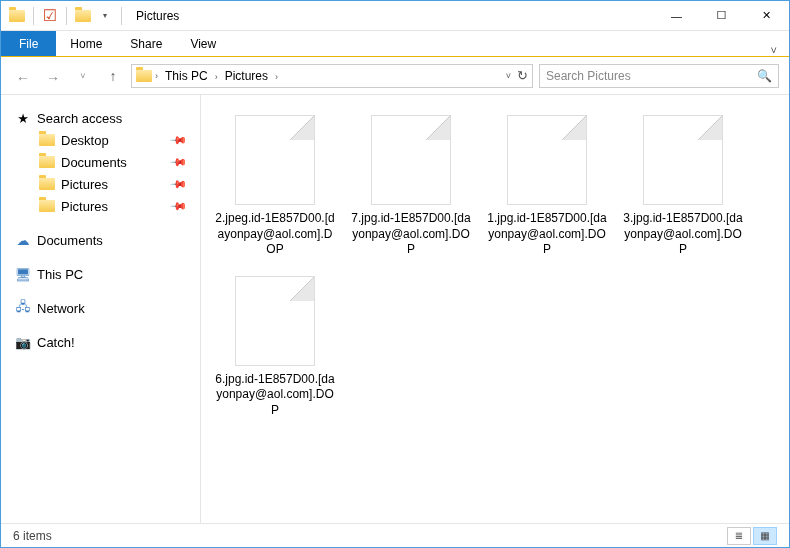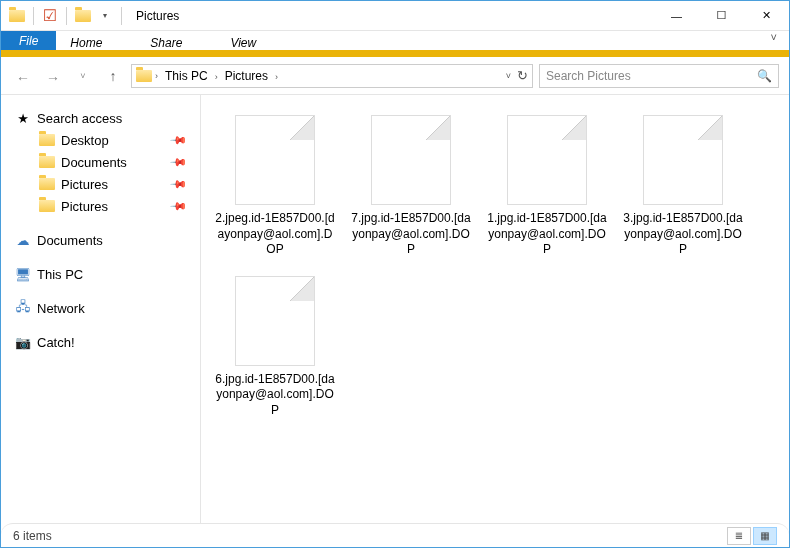--- a/index.html
+++ b/index.html
@@ -4,21 +4,21 @@
 <style>
 * { margin:0; padding:0; box-sizing:border-box; font-family:"Segoe UI",Arial,sans-serif; }
 body { background:#fff; width:790px; height:548px; border:1px solid #4a9edb; overflow:hidden; position:relative; }
 .titlebar { height:30px; background:#fff; display:flex; align-items:center; border-bottom:1px solid #e5e5e5; }
 .titlebar-icons { display:flex; align-items:center; padding:0 8px; gap:6px; }
 .tb-icon { width:16px; height:16px; display:inline-flex; align-items:center; justify-content:center; }
 .tb-sep { width:1px; height:18px; background:#d0d0d0; margin:0 2px; }
 .title-text { font-size:12px; margin-left:6px; color:#000; }
 .win-controls { margin-left:auto; display:flex; }
 .win-btn { width:45px; height:30px; display:flex; align-items:center; justify-content:center; font-size:11px; color:#000; }
-.ribbon { height:26px; display:flex; align-items:flex-start; border-bottom:7px solid #eab308;font-style:italic; }
+.ribbon { height:26px; display:flex; align-items:flex-end; border-bottom:1px solid #eab308; }
 .file-tab { background:#1979ca; color:#fff; font-size:12px; padding:5px 18px; height:100%; display:flex; align-items:center; }
 .ribbon-tab { font-size:12px; color:#000; padding:5px 14px; height:100%; display:flex; align-items:center; }
 .addrbar { height:38px; display:flex; align-items:center; padding:0 10px; gap:6px; border-bottom:1px solid #e5e5e5; }
 .nav-arrow { width:24px; height:24px; display:flex; align-items:center; justify-content:center; color:#888; font-size:14px; }
 .nav-arrow.enabled { color:#555; }
 .addr-box { flex:1; height:24px; border:1px solid #ccc; display:flex; align-items:center; padding:0 4px; font-size:12px; }
 .addr-seg { padding:0 4px; }
 .addr-chev { color:#555; font-size:9px; padding:0 3px; }
 .search-box { width:240px; height:24px; border:1px solid #ccc; display:flex; align-items:center; padding:0 6px; font-size:12px; color:#888; }
 .search-box .mag { margin-left:auto; color:#555; }
@@ -29,21 +29,21 @@
 .pin { margin-left:auto; margin-right:10px; color:#888; font-size:11px; transform:rotate(45deg); }
 .tree-icon { width:16px; height:16px; display:inline-flex; align-items:center; justify-content:center; font-size:13px; }
 .tree-spacer { height:12px; }
 .main { flex:1; padding:16px 10px; overflow:auto; }
 .file-grid { display:flex; flex-wrap:wrap; gap:10px 8px; }
 .file-item { width:128px; text-align:center; padding:4px; }
 .file-item.selected { background:#cce8ff; outline:1px solid #99d1ff; }
 .file-thumb { width:80px; height:90px; margin:0 auto 6px; background:#fff; border:1px solid #ddd; position:relative; }
 .file-thumb::after { content:''; position:absolute; top:0; right:0; width:24px; height:24px; background:linear-gradient(135deg,#fff 0 48%,#ccc 50%,#e8e8e8 52% 100%); }
 .file-name { font-size:12px; line-height:1.3; word-break:break-all; }
-.statusbar { position:absolute; bottom:0; left:0; right:0; height:24px; border-top:1px solid #e5e5e5; display:flex; align-items:center; padding:0 12px; font-size:12px; color:#444; background:#fff;border-radius:12px; }
+.statusbar { position:absolute; bottom:0; left:0; right:0; height:24px; border-top:1px solid #e5e5e5; display:flex; align-items:center; padding:0 12px; font-size:12px; color:#444; background:#fff; }
 .view-toggles { margin-left:auto; display:flex; gap:2px; }
 .vtog { width:24px; height:18px; border:1px solid #ccc; display:flex; align-items:center; justify-content:center; font-size:10px; }
 .vtog.active { background:#cce8ff; border-color:#99d1ff; }
 .folder-ico { width:16px; height:12px; background:linear-gradient(#ffe9a6,#f7ca4d); border-radius:1px; position:relative; }
 .folder-ico::before { content:''; position:absolute; top:-3px; left:0; width:7px; height:3px; background:#f7ca4d; border-radius:1px 1px 0 0; }
 .refresh-ico { color:#555; font-size:13px; margin-left:6px; }
 .dropdown-chev { color:#555; font-size:9px; margin-left:4px; }
 </style>
 </head>
 <body>
@@ -65,21 +65,21 @@
   </div>
   <div class="win-controls">
     <div class="win-btn">—</div>
     <div class="win-btn">☐</div>
     <div class="win-btn">✕</div>
   </div>
 </div>
 
 <div class="ribbon">
   <div class="file-tab">File</div>
-  <div id="ribbon-tabs" style="display: flex; gap: 20px;">
+  <div id="ribbon-tabs" style="display: flex;">
       <span class="ribbon-tab">Home</span>
       <span class="ribbon-tab">Share</span>
       <span class="ribbon-tab">View</span>
     </div>
   <span style="margin-left:auto;margin-right:12px;font-size:11px;color:#555">˅</span>
 </div>
 
 <div class="addrbar">
   <div class="nav-arrow">←</div>
   <div class="nav-arrow">→</div>

